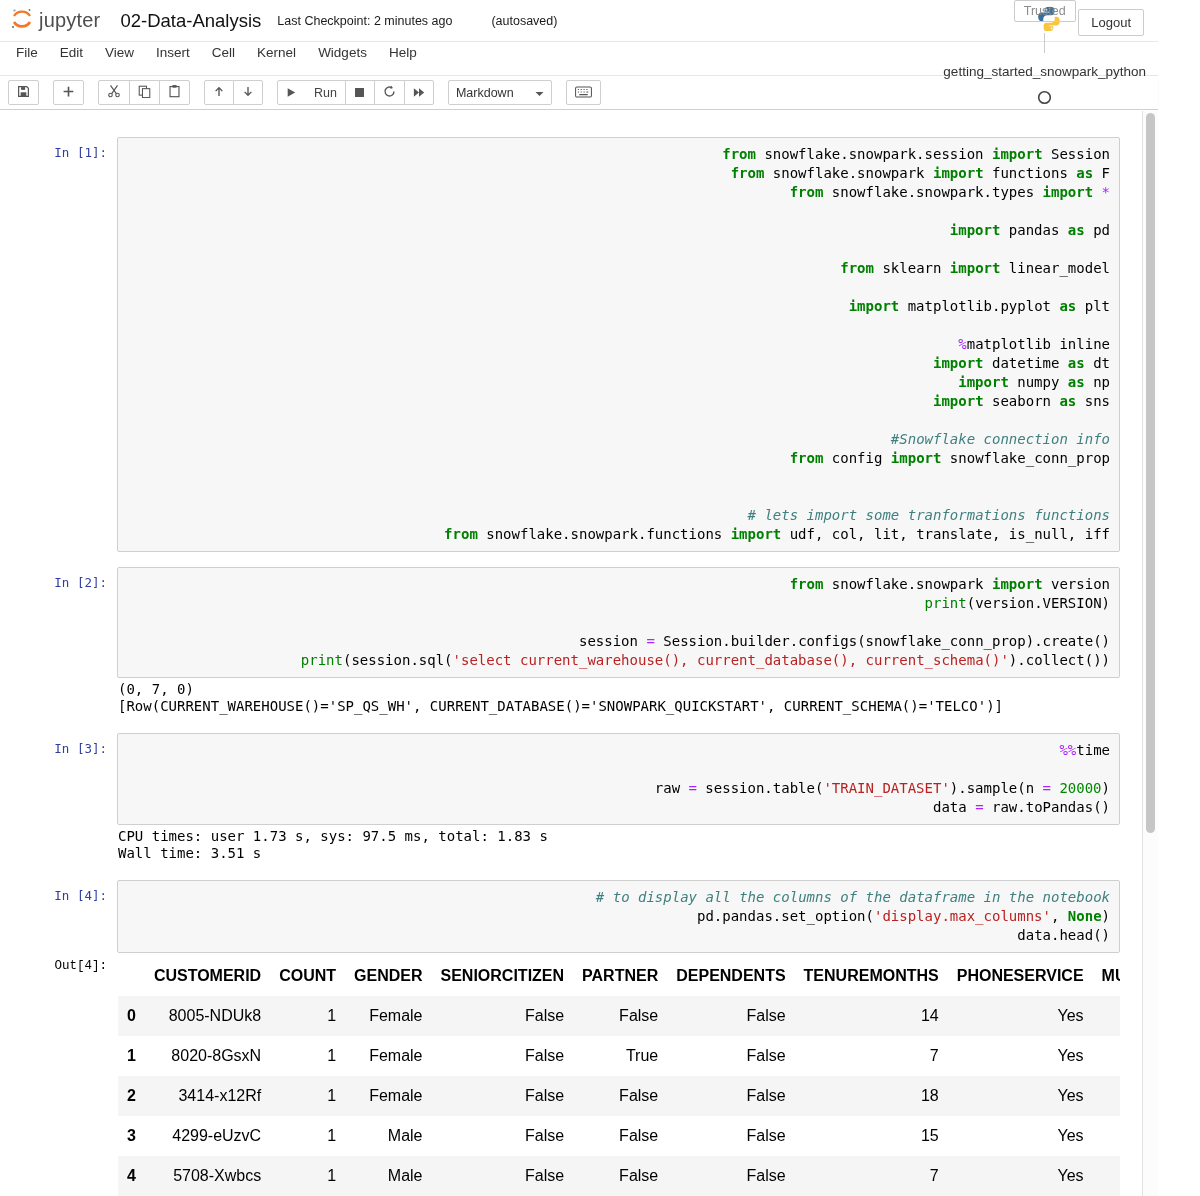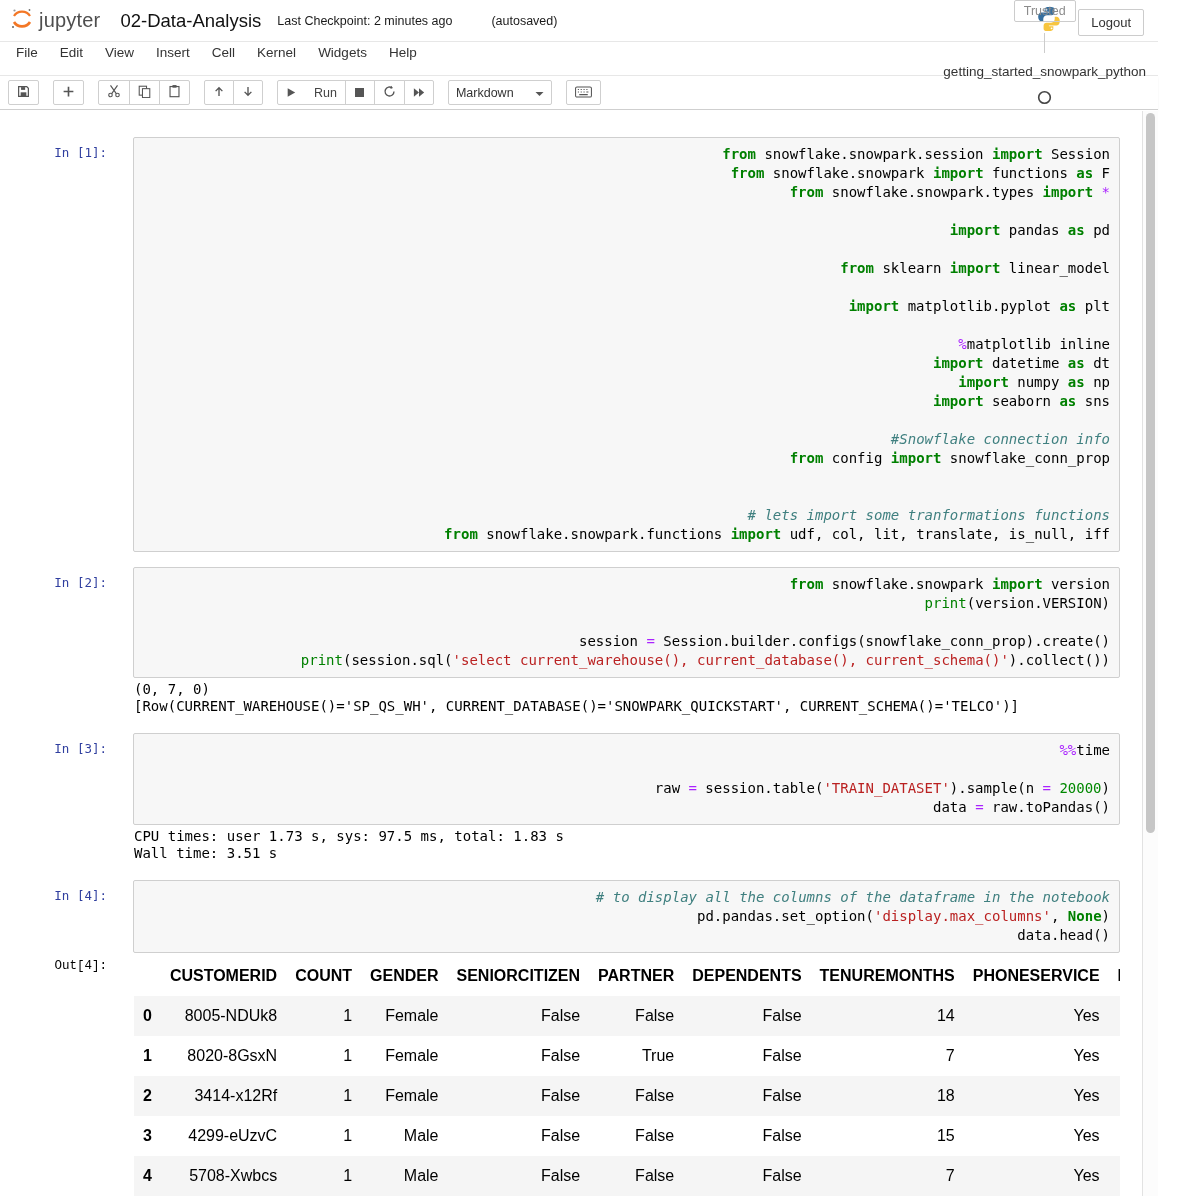--- a/index.html
+++ b/index.html
@@ -40,21 +40,21 @@
   .btn-group .tb-btn:not(:first-child) { margin-left: -1px; border-top-left-radius: 0; border-bottom-left-radius: 0; }
   .btn-group .tb-btn:not(:last-child) { border-top-right-radius: 0; border-bottom-right-radius: 0; }
   .run-label { font-size: 12.5px; color: #444; }
   #celltype-select { display: flex; align-items: center; justify-content: space-between; width: 104px; height: 25px;
                      border: 1px solid #cfcfcf; border-radius: 2px; padding: 0 7px; font-size: 12.5px; color: #333;
                      background: #fff; margin-right: 14px; cursor: pointer; }
 
   
   #notebook { padding-top: 27px; height: 1086px; overflow: hidden; background: #fff; }
   .cell-block { margin-bottom: 15px; }
-  .cell-row, .output-row { display: flex; padding-right: 38px; gap: 16px; }
+  .cell-row, .output-row { display: flex; padding-right: 38px; }
   .output-row { }
   .prompt { width: 117px; flex: none; text-align: right; padding: 8px 10px 0 0;
             font-family: "DejaVu Sans Mono", monospace; font-size: 12.5px; line-height: 16px; white-space: nowrap; }
   .in-prompt  { color: #303F9F; }
   .out-prompt { color: #000000; padding-top: 5px; font-family: Liberation Mono, monospace; }
   .input-box { flex: 1; min-width: 0; border: 1px solid #cfcfcf; border-radius: 2px; background: #f7f7f7;
                padding: 7px 9px; overflow: hidden; cursor: text; }
   pre.code { font-family: "DejaVu Sans Mono", monospace; font-size: 14px; line-height: 19px; white-space: pre; text-align: right; }
   .output-content { flex: 1; min-width: 0; padding: 3px 0 3px 1px; overflow: hidden; }
   pre.out-text { font-family: "DejaVu Sans Mono", monospace; font-size: 14px; line-height: 17px; white-space: pre; }

